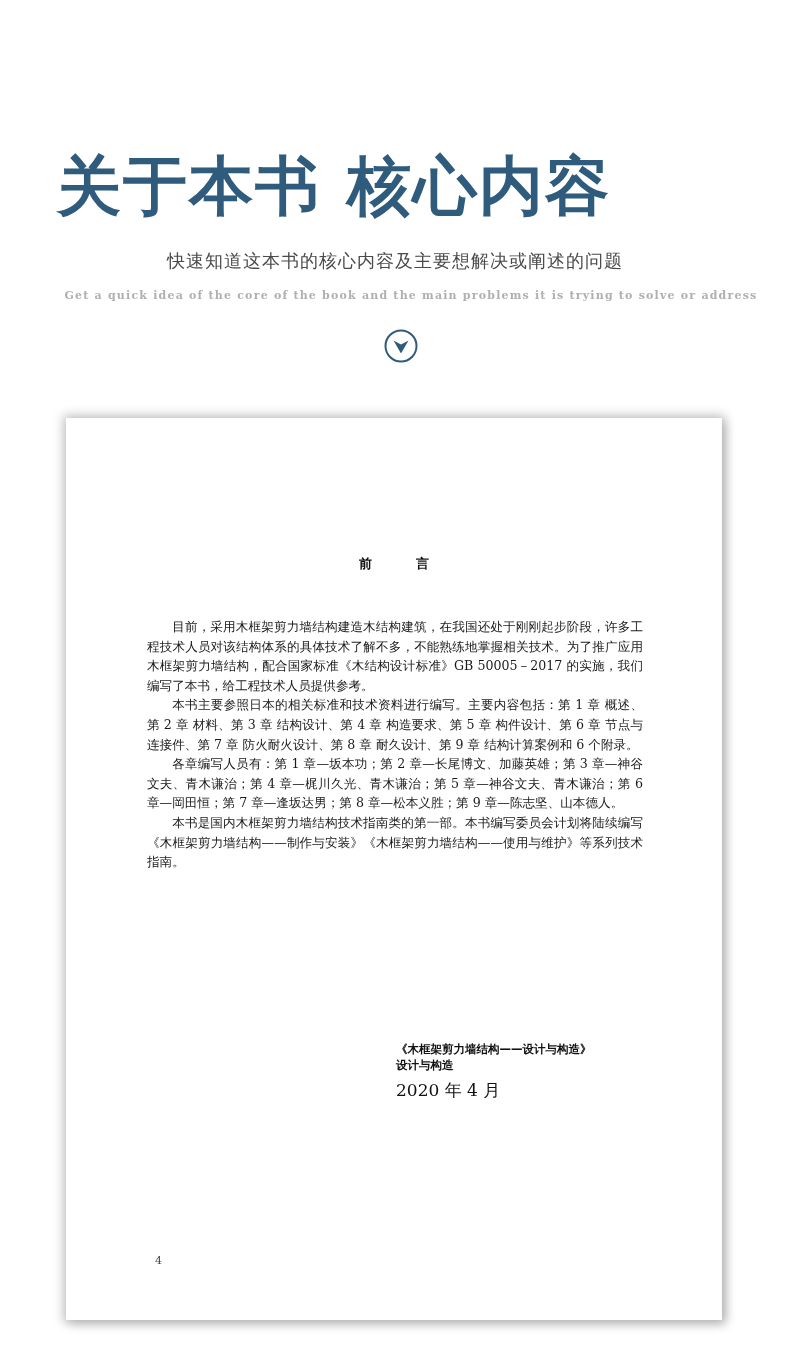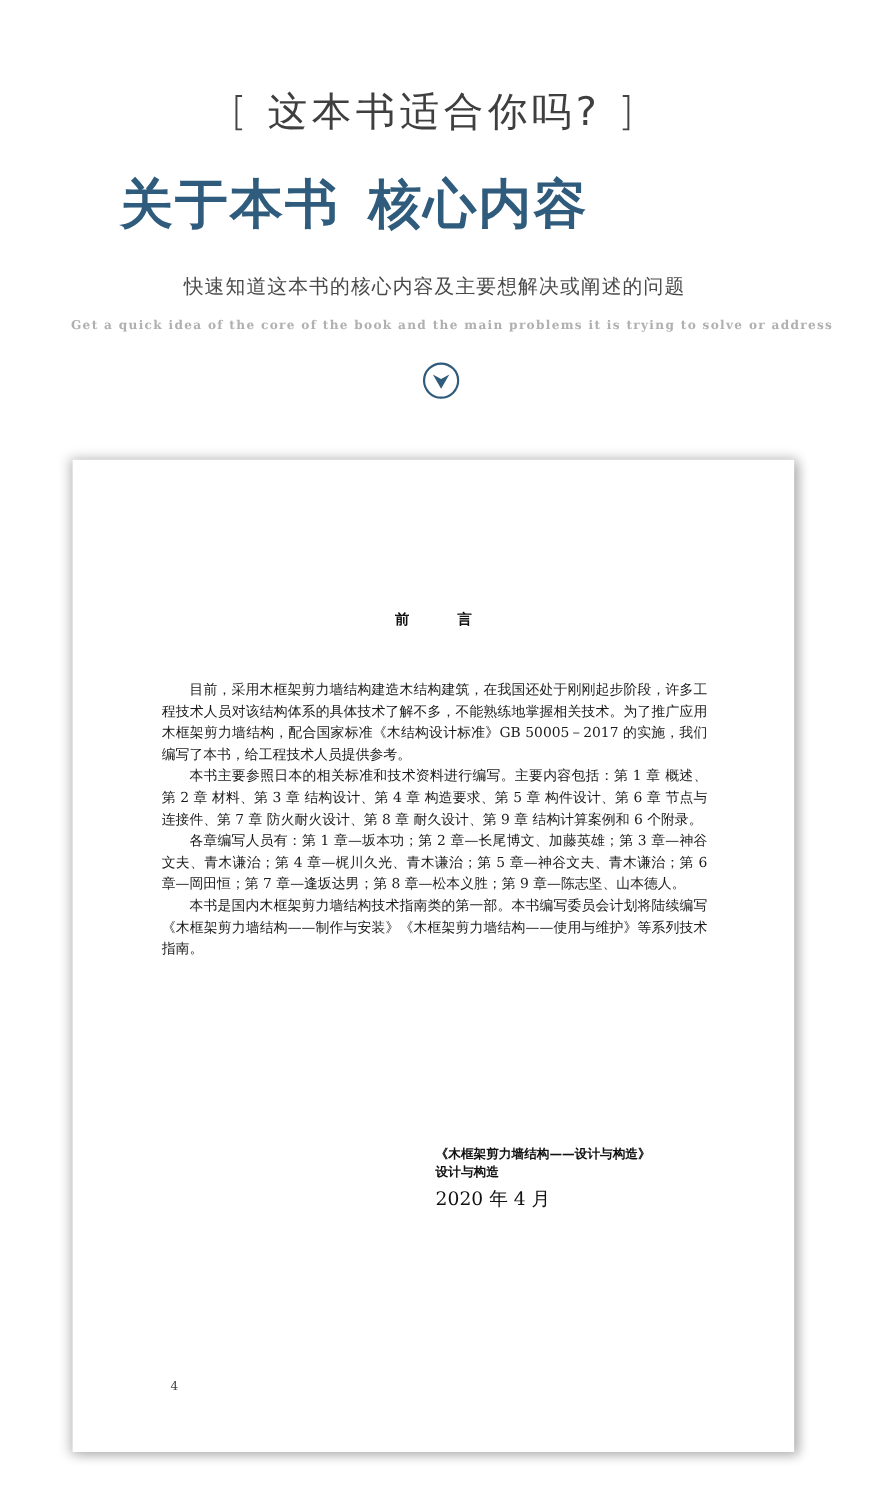--- a/index.html
+++ b/index.html
@@ -32,27 +32,27 @@
       letter-spacing: 4px;
       color: #3f3f3f;
       line-height: 50px;
     }
     .bracket-title .br {
       font-weight: 300;
       color: #444;
     }
     .main-title {
       position: absolute;
-      left: 0;
+      left: 12px;
       top: 143px;
       width: 644px;
       text-align: center;
       font-family: "DejaVu Serif", "Liberation Serif", serif;
       font-weight: bold;
-      font-size: 48px;
+      font-size: 64px;
       line-height: 86px;
       color: #2f5b7c;
       letter-spacing: 2px;
     }
     .main-title .gap {
       display: inline-block;
       width: 26px;
     }
     .subtitle-cn {
       position: absolute;
@@ -160,25 +160,20 @@
       top: 836px;
       font-family: "DejaVu Serif", "Liberation Serif", serif;
       font-size: 11px;
       color: #444;
     }
   </style>
 </head>
 <body>
 
 <div class="header">
-  <div class="bracket-title">
-    <span class="br">[</span>
-    <span>这本书适合你吗?</span>
-    <span class="br">]</span>
-  </div>
   <div class="main-title">
     <span>关于本书</span><span class="gap"></span><span>核心内容</span>
   </div>
   <div class="subtitle-cn">快速知道这本书的核心内容及主要想解决或阐述的问题</div>
   <div class="subtitle-en">Get a quick idea of the core of the book and the main problems it is trying to solve or address</div>
   <div class="down-circle">
     <svg width="34" height="34" viewBox="0 0 34 34">
       <circle cx="17" cy="17" r="15.5" fill="none" stroke="#2f5b7c" stroke-width="2"></circle>
       <path d="M9.5 11.5 L17 24.5 L24.5 11.5 L17 15.5 Z" fill="#2f5b7c"></path>
     </svg>

